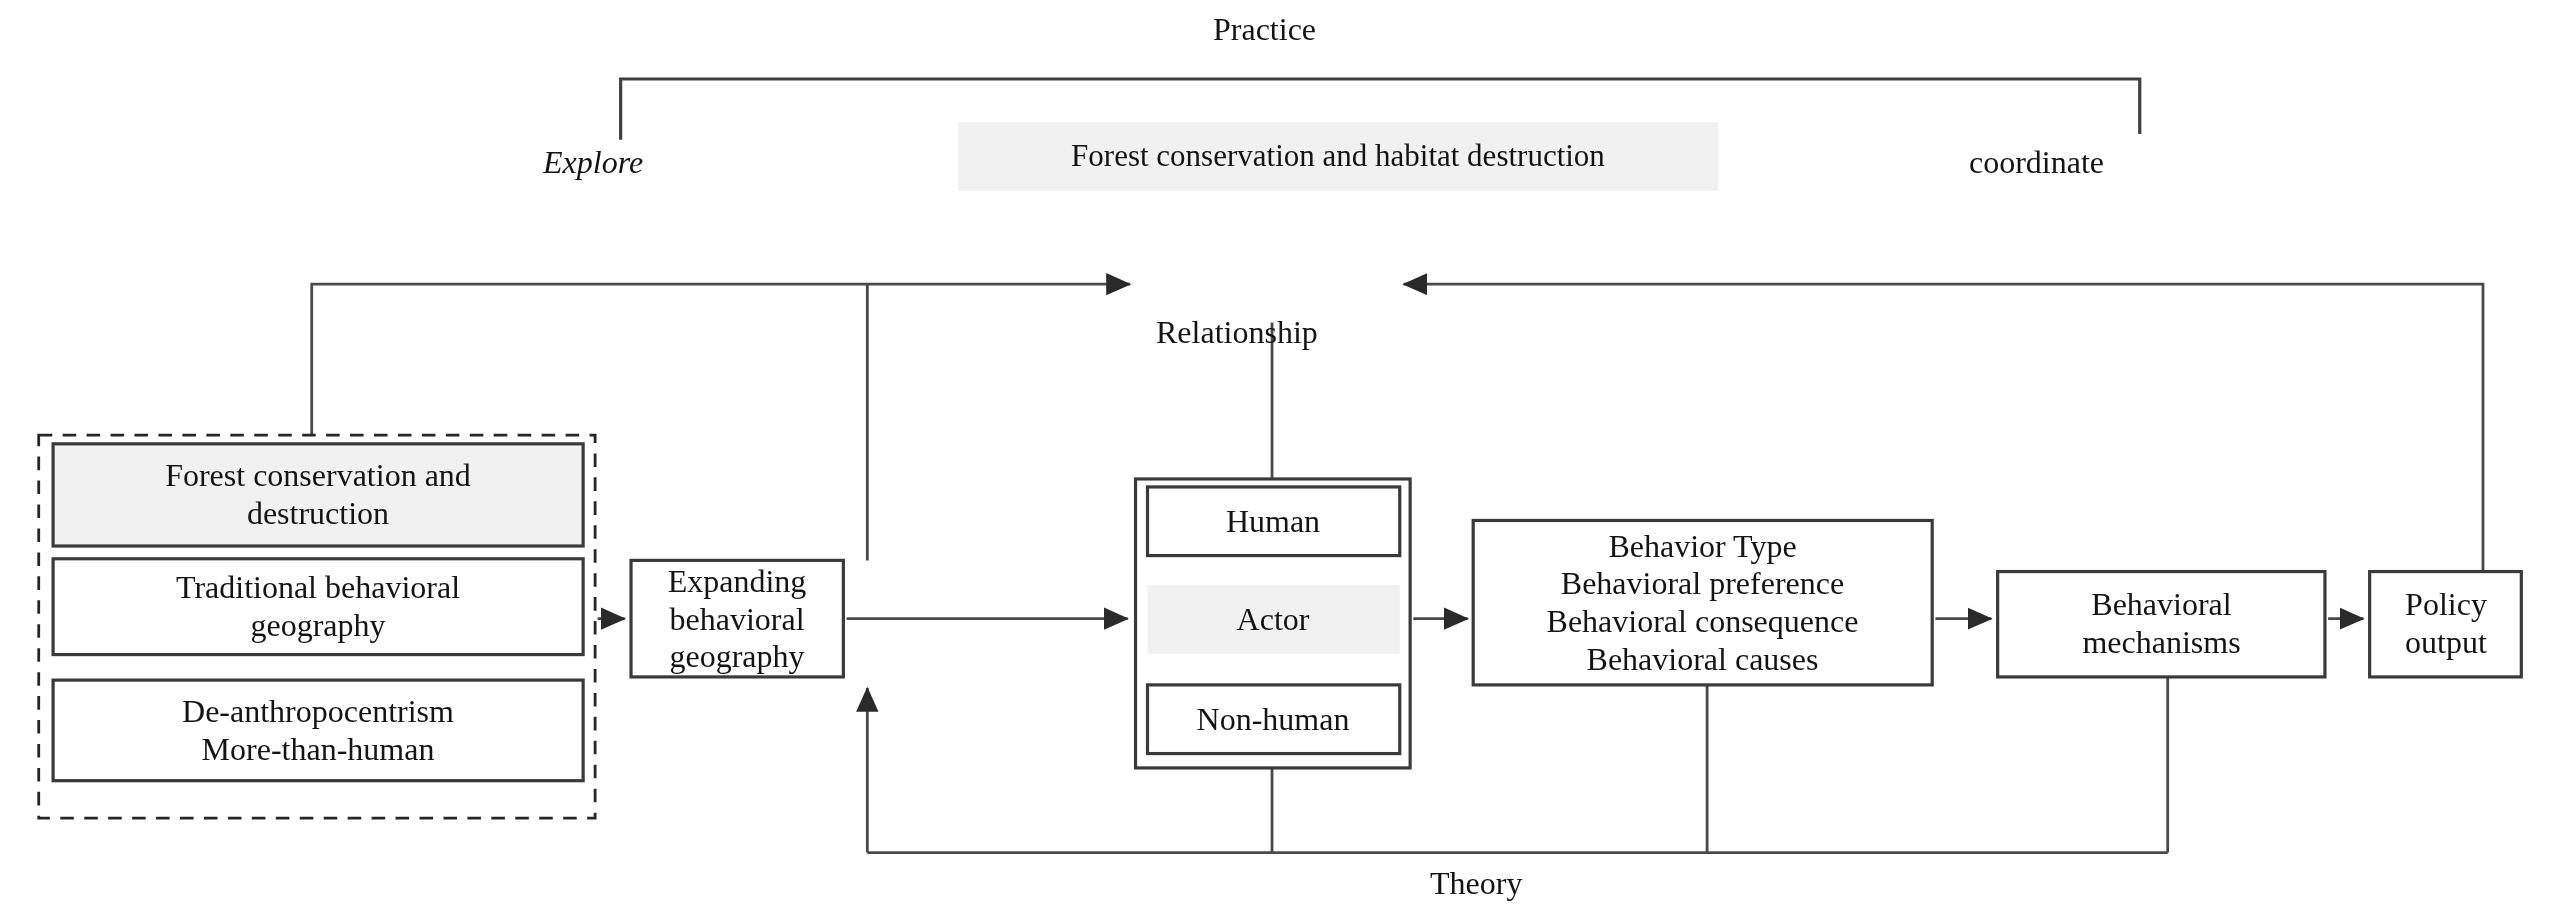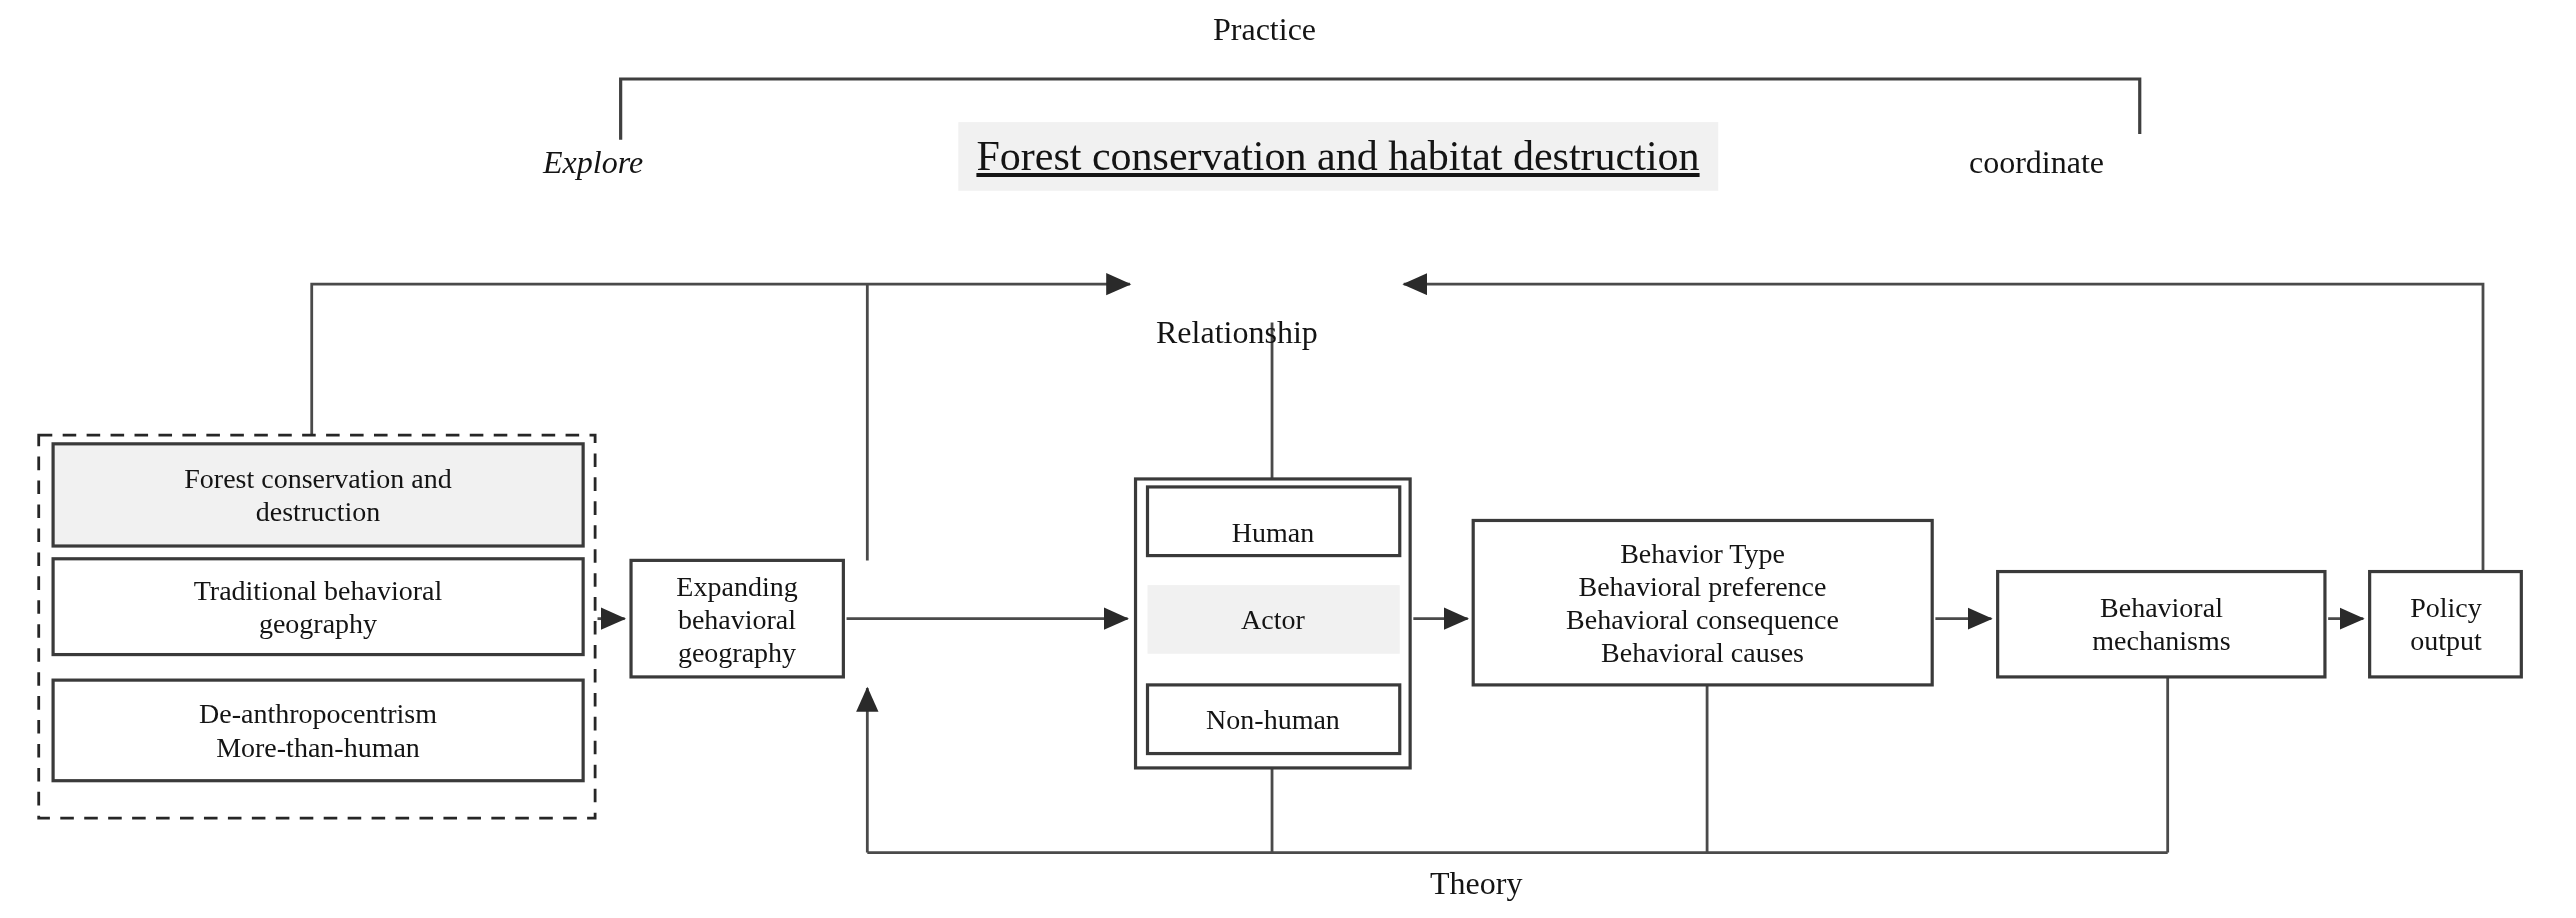--- a/index.html
+++ b/index.html
@@ -57,43 +57,43 @@
     stroke-width: 3.5;
     stroke-dasharray: 17 13;
   }
   .node-text {
     position: absolute;
     display: flex;
     align-items: center;
     justify-content: center;
     text-align: center;
     line-height: 1.18;
-    font-size: 28px;
+    font-size: 32px;
     color: #141414;
     white-space: pre-line;
     pointer-events: none;
   }
   .free-label {
     position: absolute;
     font-size: 32px;
     color: #141414;
     white-space: nowrap;
   }
   .label-practice { left: 1213px; top: 11.2px; }
   .label-explore  { left: 543px;  top: 144px; font-style: italic; }
   .label-coordinate { left: 1969px; top: 144px; text-align: right; }
   .label-relationship { left: 1156px; top: 267px; margin-top: 47px; }
   .label-theory { left: 1430px; top: 865px; }
 
-  .txt-banner { left: 958px; top: 122px; width: 760px; height: 69px; font-size: 42px; text-decoration: underline; }
+  .txt-banner { left: 958px; top: 122px; width: 760px; height: 69px; font-size: 31px; }
   .txt-src-1  { left: 53px;  top: 444px;  width: 530px; height: 102px; }
   .txt-src-2  { left: 53px;  top: 559px;  width: 530px; height: 96px; }
   .txt-src-3  { left: 53px;  top: 680px;  width: 530px; height: 101px; }
   .txt-expand { left: 631px; top: 561px;  width: 212px; height: 117px; }
-  .txt-human  { left: 1147px; top: 487px; width: 252px; height: 69px; margin-top: 11px; }
+  .txt-human  { left: 1147px; top: 487px; width: 252px; height: 69px; }
   .txt-actor  { left: 1147px; top: 585px; width: 252px; height: 69px; }
   .txt-nonhuman { left: 1147px; top: 685px; width: 252px; height: 69px; }
   .txt-behtype { left: 1473px; top: 521px; width: 459px; height: 164px; }
   .txt-mech   { left: 1998px; top: 572px; width: 327px; height: 104px; }
   .txt-policy { left: 2370px; top: 572px; width: 152px; height: 104px; }
 </style>
 </head>
 <body>
 
 <div id="diagram-root">

